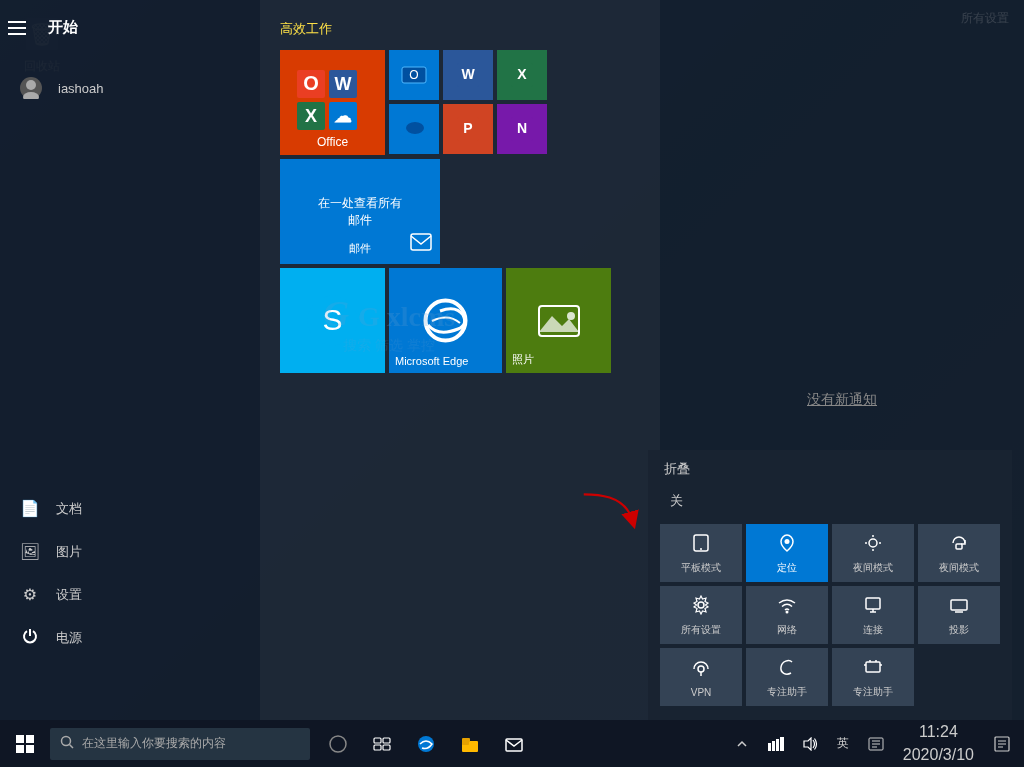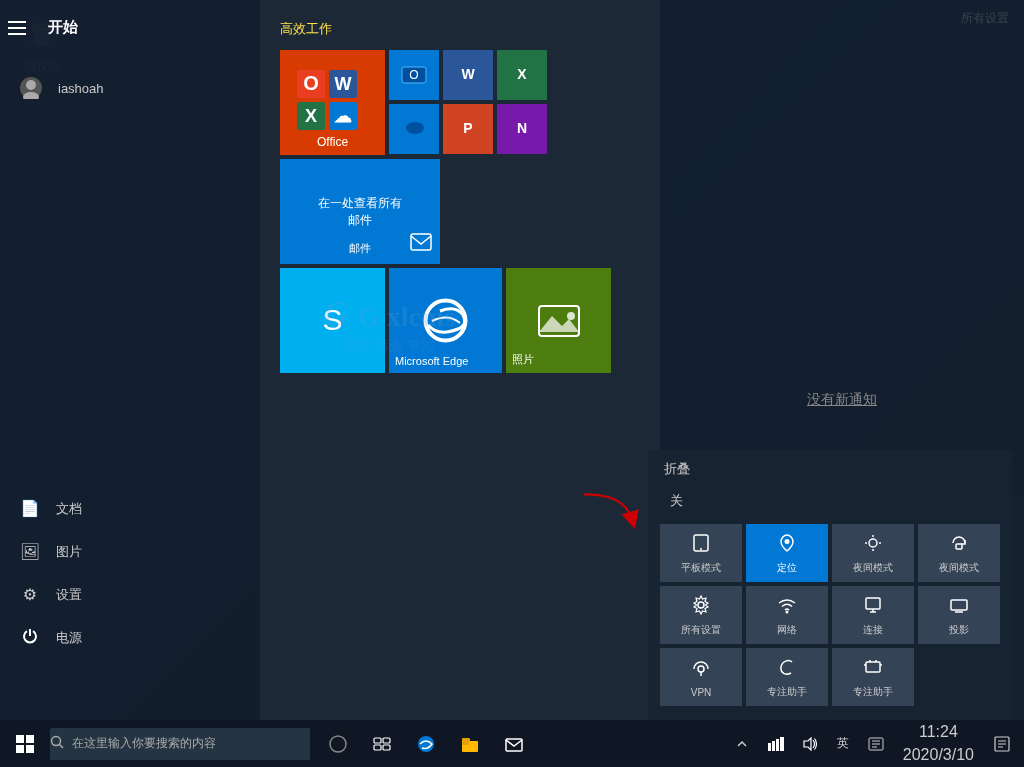--- a/index.html
+++ b/index.html
@@ -400,21 +400,21 @@
       font-size: 18px;
     }
 
     .taskbar-search {
       display: flex;
       align-items: center;
       background: rgba(40, 55, 70, 0.9);
       border-radius: 2px;
       height: 32px;
       width: 260px;
-      padding: 0 0;
+      padding: 0 10px;
       gap: 8px;
       cursor: text;
     }
     .taskbar-search-icon {
       color: #aaa;
       font-size: 13px;
     }
     .taskbar-search-text {
       color: #aaa;
       font-size: 12px;

